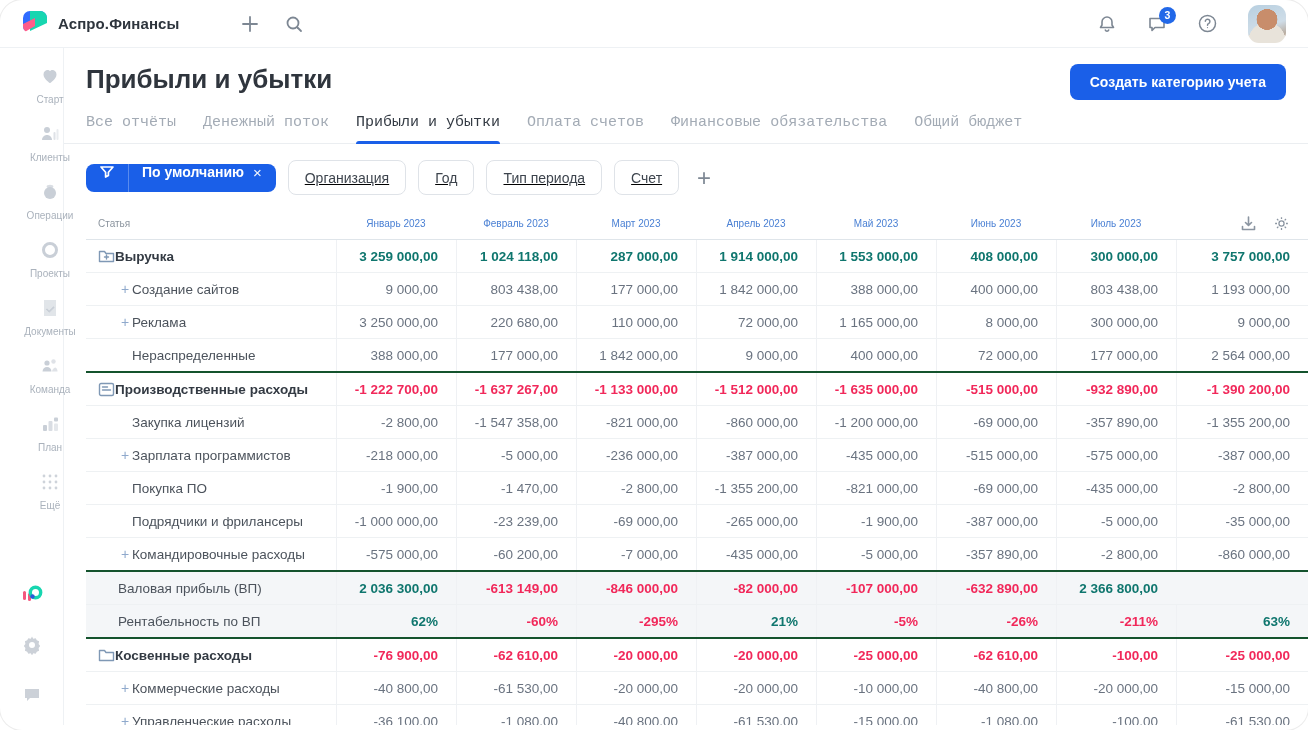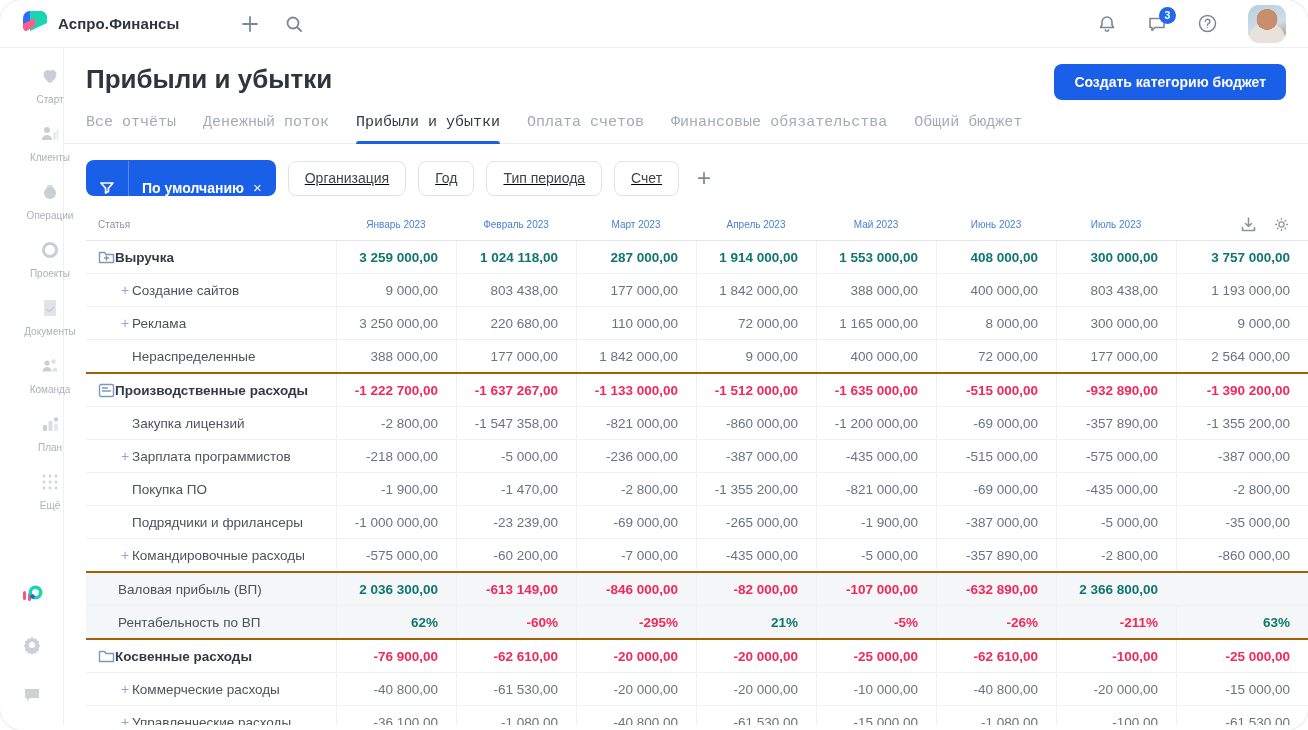--- a/index.html
+++ b/index.html
@@ -40,42 +40,42 @@
   .create-btn { margin-left:auto; background:#1a5fe8; color:#fff; border:none; border-radius:8px;
                 font-size:14px; font-weight:600; padding:10px 20px; cursor:pointer; font-family:inherit; }
   .tabs { display:flex; gap:27px; padding:14px 22px 0 22px; border-bottom:1px solid #ebeef1;font-family:Liberation Mono, monospace; }
   .tab { font-size:15px; color:#a3abb5; padding-bottom:12px; cursor:pointer; position:relative; white-space:nowrap; }
   .tab.active { color:#333a43; font-weight:500; }
   .tab.active:after { content:""; position:absolute; left:0; right:0; bottom:-1px; height:3px;
                       background:#1a5fe8; border-radius:3px 3px 0 0; }
 
   
   .filterbar { display:flex; align-items:center; gap:12px; padding:16px 22px 12px 22px; }
-  .filter-pill { display:flex; align-items:flex-end; background:#1a5fe8; color:#fff; border-radius:8px;
-                 height:36px; padding:0 14px 0 0; cursor:pointer; }
+  .filter-pill { display:flex; align-items:flex-start; background:#1a5fe8; color:#fff; border-radius:8px;
+                 height:28px; padding:0 14px 0 0; cursor:pointer; }
   .filter-pill .funnel { padding:0 13px; display:flex; align-items:center; }
   .filter-pill .sep { width:1px; height:35px; background:rgba(255,255,255,.28); margin-right:13px; }
   .filter-pill .txt { font-size:14px; font-weight:600; }
   .filter-pill .x { margin-left:9px; font-size:15px; opacity:.95; }
   .chip { background:#fff; border:1px solid #dfe3e8; border-radius:8px; height:35px; padding:0 16px;
           font-size:14px; color:#3d444d; cursor:pointer; font-family:inherit; }
   .add-filter { color:#7e8894; font-size:24px; font-weight:400; margin-left:6px; cursor:pointer; line-height:1; }
 
   
   .table { margin-left:22px; flex:1; overflow:hidden; }
   .trow { display:grid; grid-template-columns:250px repeat(7,120px) 1fr; align-items:stretch; }
   .thead { border-bottom:1px solid #dfe5ea; }
   .th { font-size:10px; color:#8b949e; display:flex; align-items:center; height:32px; }
   .th.article { padding-left:12px; }
   .th.month { color:#4a80d4; justify-content:center; }
   .th.tools { justify-content:flex-end; gap:16px; padding-right:18px; color:#8b95a1; }
   .th.tools .tic { cursor:pointer; display:flex; align-items:center; }
 
   .row { display:grid; grid-template-columns:250px repeat(7,120px) 1fr; border-bottom:1px solid #eef1f3; }
-  .row.sep-top { border-top:2px solid #a16207; margin-top:-1px; }
+  .row.sep-top { border-top:2px solid #14532d; margin-top:-1px; }
   .row.shaded { background:#f4f6f8; }
   .namecell { display:flex; align-items:center; height:32px; padding-left:12px; font-size:13.5px; color:#3e454e; gap:0; }
   .row.section .namecell { font-weight:700; color:#333a43; }
   .row.sub .namecell, .row.summary .namecell, .row.percent .namecell { padding-left:32px; color:#4c535c; }
   .plus { color:#8fa9cc; font-size:14px; width:14px; text-align:center; flex:none; }
   .noplus { width:14px; flex:none; }
   .sec-icon { color:#7f98b5; display:flex; align-items:center; flex:none; }
   .cell { display:flex; align-items:center; justify-content:flex-end; height:32px; padding-right:18px;
           font-size:13.5px; color:#6a7380; border-left:1px solid #eff1f4; font-variant-numeric:tabular-nums; }
   .row.section .cell { font-weight:700; }
@@ -235,21 +235,21 @@
           <svg width="20" height="20" viewBox="0 0 20 20" fill="currentColor">
               <path d="M3 4h14v9H8l-3 3v-3H3z"></path>
             </svg>
         </span>
       </div>
     </nav>
 
     <main class="main">
       <div class="page-head">
         <h1 class="page-title">Прибыли и убытки</h1>
-        <button class="create-btn">Создать категорию бюджет</button>
+        <button class="create-btn">Создать категорию учета</button>
       </div>
 
       <div class="tabs" id="tabs">
           <div class="tab">Все отчёты</div>
           <div class="tab">Денежный поток</div>
           <div class="tab active">Прибыли и убытки</div>
           <div class="tab">Оплата счетов</div>
           <div class="tab">Финансовые обязательства</div>
           <div class="tab">Общий бюджет</div>
         </div>

